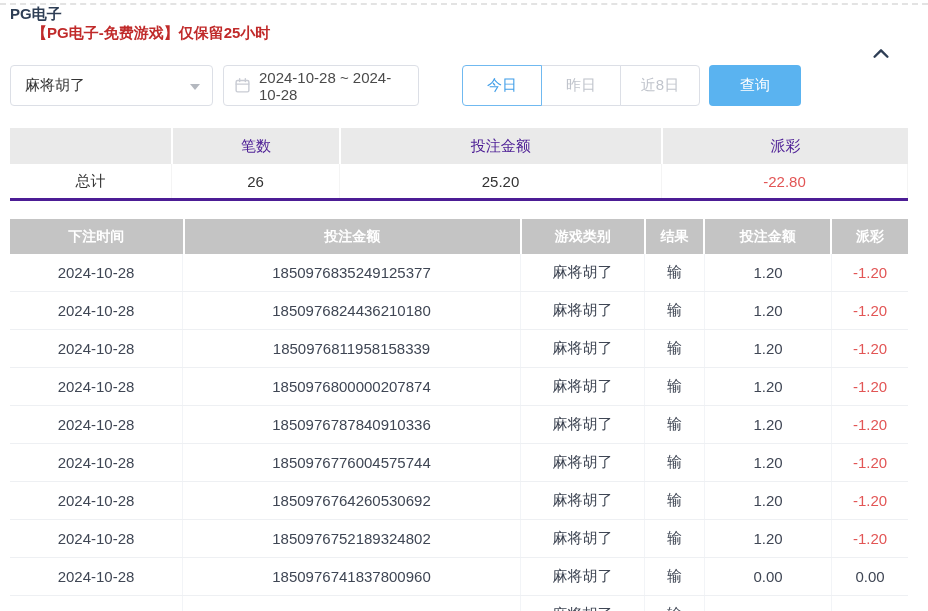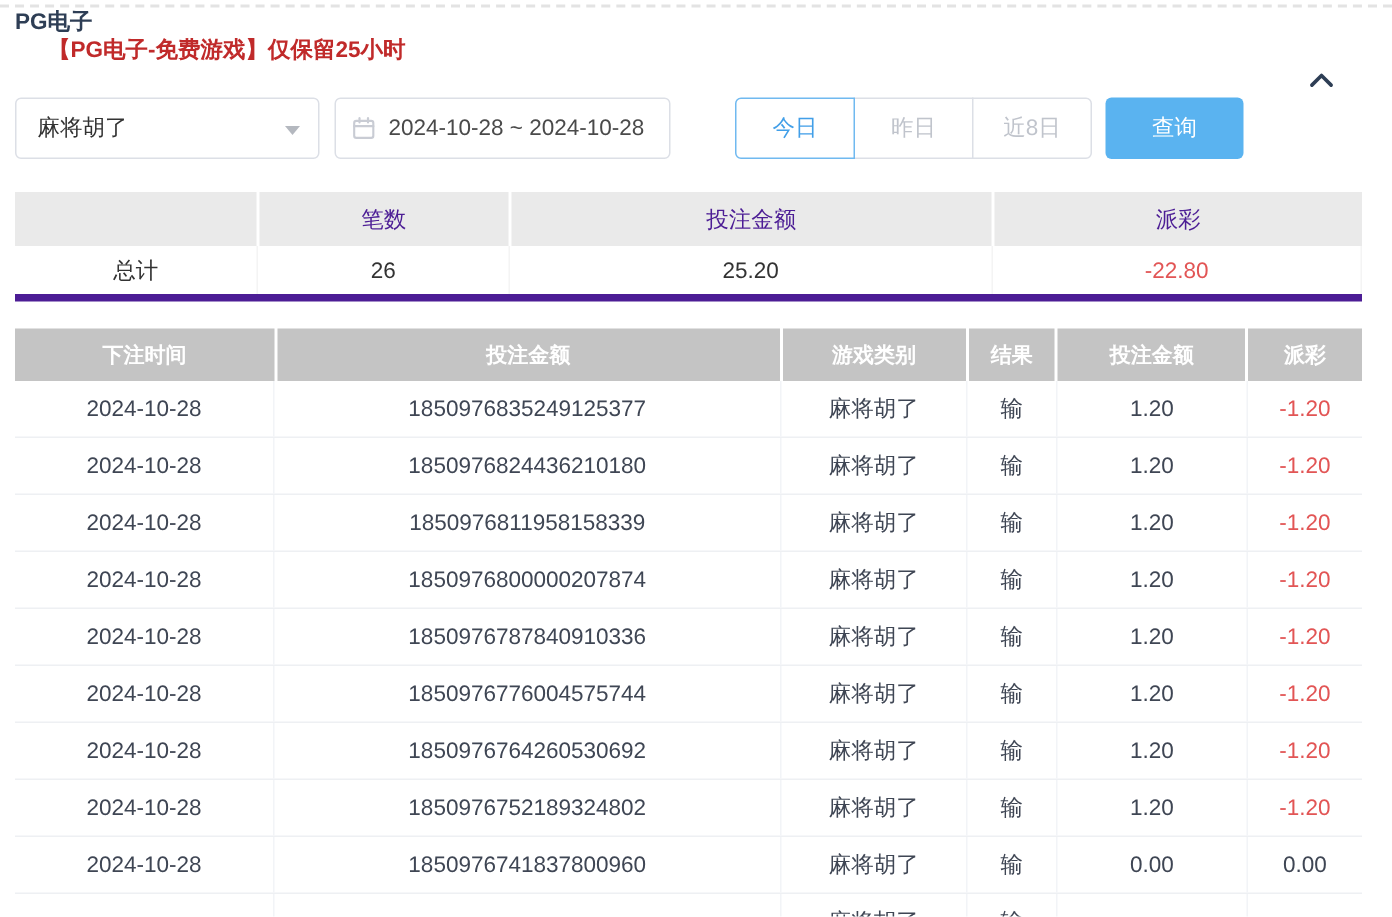--- a/index.html
+++ b/index.html
@@ -14,41 +14,41 @@
   .panel-notice { font-size: 15px; font-weight: bold; color: #c02a2a; margin-left: 22px; }
   .collapse-btn { margin-left: auto; margin-right: 26px; cursor: pointer; display: flex; align-items: center; }
 
   
   .filter-bar { display: flex; align-items: center; height: 41px; margin: 2px 0 0 10px; }
   .select-box { position: relative; width: 203px; height: 41px; border: 1px solid #dcdfe6;
     border-radius: 4px; background: #fff; display: flex; align-items: center; padding: 0 30px 0 14px;
     font-size: 15px; color: #333; cursor: pointer; }
   .select-caret { position: absolute; right: 12px; top: 18px; width: 0; height: 0;
     border-left: 5px solid transparent; border-right: 5px solid transparent; border-top: 6px solid #b4b8bf; }
-  .date-box { margin-left: 10px; width: 224px; height: 41px; border: 1px solid #dcdfe6;
+  .date-box { margin-left: 10px; width: 196px; height: 41px; border: 1px solid #dcdfe6;
     border-radius: 4px; background: #fff; display: flex; align-items: center; padding: 0 10px;
     font-size: 15px; color: #4a4a4a; cursor: pointer; }
   .date-box svg { margin-right: 8px; flex: 0 0 auto; }
   .range-group { display: flex; margin-left: 8px; }
   .range-btn { width: 80px; height: 41px; background: #fff; border: 1px solid #dcdfe6;
     font-size: 15px; color: #c0c4cc; cursor: pointer; display: flex; align-items: center; justify-content: center;
     font-family: inherit; }
   .range-btn + .range-btn { margin-left: -1px; }
   .range-btn.first { border-radius: 4px 0 0 4px; margin-left: 35px; }
   .range-btn.last { border-radius: 0 4px 4px 0; }
   .range-btn.active { border: 1px solid #70b9f0; color: #429fe8; position: relative; z-index: 1; }
   .search-btn { margin-left: 9px; width: 92px; height: 41px; background: #5ab3f0; border: none;
     border-radius: 4px; color: #fff; font-size: 15px; cursor: pointer; display: flex; align-items: center;
     justify-content: center; font-family: inherit; }
 
   
   .summary { margin: 22px 0 0 10px; width: 898px; }
   .summary .shead { display: flex; height: 36px; background: #fff; }
   .summary .shead .cell { background: #eaeaea; color: #4c1d95; font-size: 15px; }
-  .summary .sbody { display: flex; height: 37px; border-bottom: 5px solid #4c1d95; }
+  .summary .sbody { display: flex; height: 37px; border-bottom: 3px solid #4c1d95; }
   .summary .sbody .cell { background: #fff; color: #333; font-size: 15px; border-right: 1px solid #f4f4f4; }
   .summary .cell { display: flex; align-items: center; justify-content: center; }
   .summary .shead .cell + .cell { margin-left: 2px; }
   .s0 { width: 162px; } .s1 { width: 166px; } .s2 { width: 322px; } .s3 { width: 246px; }
   .sbody .s1 { width: 168px; } .sbody .s2 { width: 322px; }
 
   
   .records { margin: 18px 0 0 10px; width: 898px; }
   .thead { display: flex; height: 35px; }
   .thead .cell { background: #c4c4c4; color: #fff; font-weight: bold; font-size: 14px;

